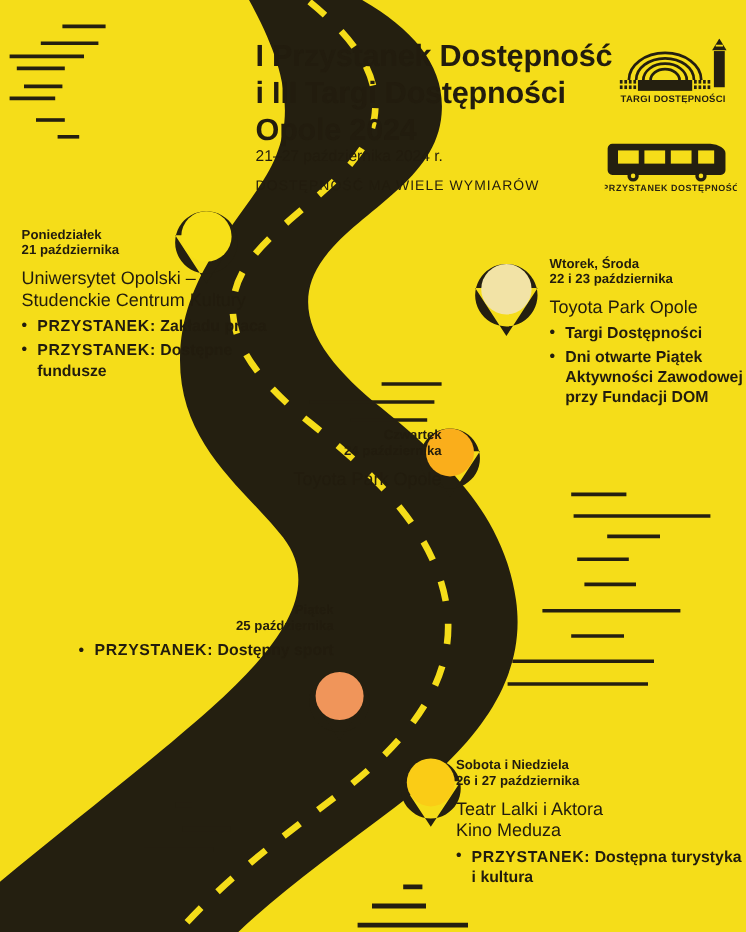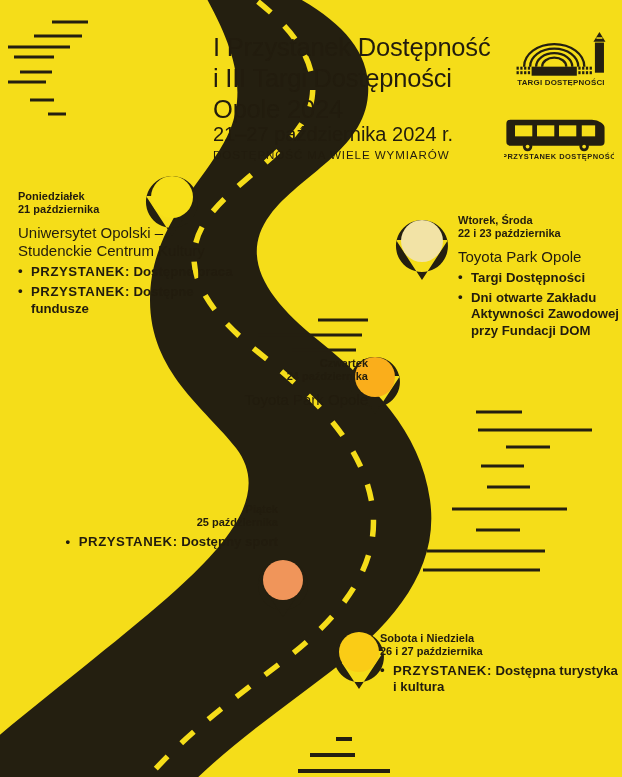--- a/index.html
+++ b/index.html
@@ -17,26 +17,26 @@
   #roadlayer{
     position:absolute;
     left:0;top:0;
     width:622px;height:777px;
   }
   .txt{position:absolute;color:#221C0E;}
 
   
   #title{
     left:213px; top:32px; width:300px;
-    font-size:25.5px; font-weight:normal; line-height:1.22;
+    font-size:25.5px; font-weight:bold; line-height:1.22;
     letter-spacing:-0.2px;
   }
   #daterange{
     left:213px; top:122px; width:300px;
-    font-size:20px; line-height:1.2;
+    font-size:13px; line-height:1.2;
   }
   #tagline{
     left:213px; top:148px; width:310px;
     font-size:11.6px; font-weight:normal; letter-spacing:0.9px;
   }
 
   
   #logo-targi{ position:absolute; left:512px; top:32px; width:98px; }
   #logo-przystanek{ position:absolute; left:504px; top:112px; width:110px; }
 
@@ -227,21 +227,21 @@
       <div>21 października</div>
     </div>
     <div class="place">
       <div>Uniwersytet Opolski –</div>
       <div>Studenckie Centrum Kultury</div>
     </div>
     <ul>
       <li>
         <span class="bullet">•</span>
         <span class="lbl">PRZYSTANEK:</span>
-        <span>Dostępne praca</span>
+        <span>Zakładu praca</span>
       </li>
       <li>
         <span class="bullet">•</span>
         <span class="lbl">PRZYSTANEK:</span>
         <span>Dostępne fundusze</span>
       </li>
     </ul>
   </div>
 
   <div id="day-tue" class="day alignL">
@@ -252,21 +252,21 @@
     <div class="place">
       <div>Toyota Park Opole</div>
     </div>
     <ul>
       <li>
         <span class="bullet">•</span>
         <span>Targi Dostępności</span>
       </li>
       <li>
         <span class="bullet">•</span>
-        <span>Dni otwarte Zakładu Aktywności Zawodowej przy Fundacji DOM</span>
+        <span>Dni otwarte Piątek Aktywności Zawodowej przy Fundacji DOM</span>
       </li>
     </ul>
   </div>
 
   <div id="day-thu" class="day alignR">
     <div class="dayhead">
       <div>Czwartek</div>
       <div>24 października</div>
     </div>
     <div class="place">
@@ -286,20 +286,24 @@
         <span>Dostępny sport</span>
       </li>
     </ul>
   </div>
 
   <div id="day-sat" class="day alignL">
     <div class="dayhead">
       <div>Sobota i Niedziela</div>
       <div>26 i 27 października</div>
     </div>
+    <div class="place">
+      <div>Teatr Lalki i Aktora</div>
+      <div>Kino Meduza</div>
+    </div>
     <ul>
       <li>
         <span class="bullet">•</span>
         <span class="lbl">PRZYSTANEK:</span>
         <span>Dostępna turystyka i kultura</span>
       </li>
     </ul>
   </div>
 
 </div>

